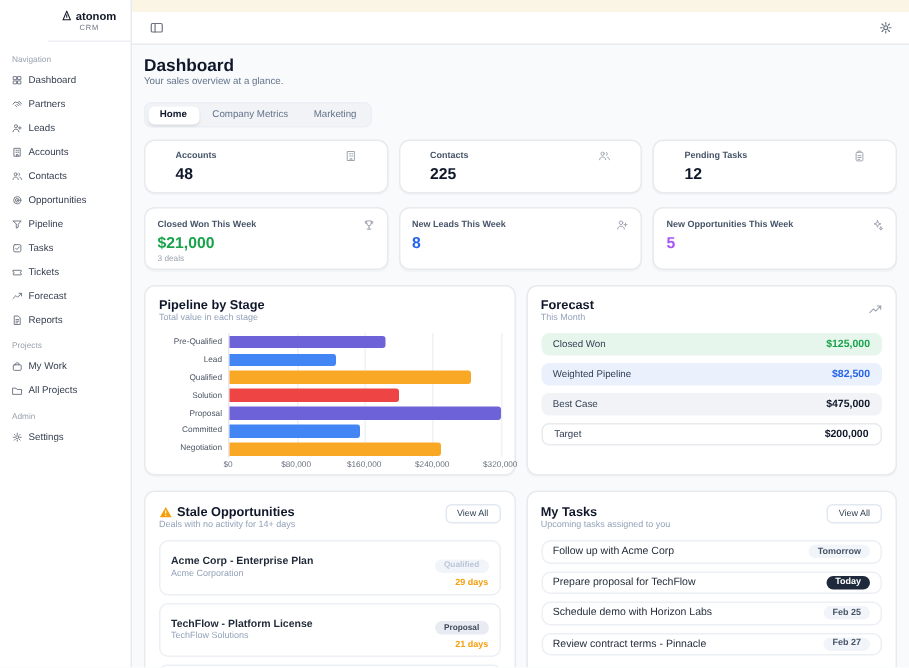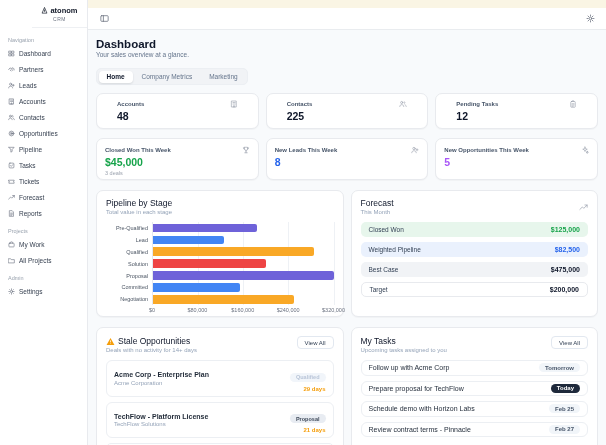--- a/index.html
+++ b/index.html
@@ -43,21 +43,21 @@
   .stat-value { font-size:10.5px; font-weight:bold; color:#0f172a; margin-top:2px; }
 
   .week-row { display:flex; gap:7px; margin-bottom:10px; }
   .week-card { flex:1; padding:7px 8px; height:42px; }
   .val-green { color:#16a34a; } .val-blue { color:#2563eb; } .val-purple { color:#a855f7; }
   .stat-sub { font-size:5.5px; color:#9ca3af; margin-top:2px; }
 
   .charts-row { display:flex; gap:7px; margin-bottom:10px; }
   .chart-card { flex:1; padding:7px 9px; height:127px; }
   .card-head { display:flex; justify-content:space-between; align-items:flex-start; }
-  .card-title { font-size:8.5px; font-weight:normal; color:#0f172a; }
+  .card-title { font-size:8.5px; font-weight:bold; color:#0f172a; }
   .card-sub { font-size:6px; color:#94a3b8; margin-top:1px; }
   .title-with-icon { display:flex; align-items:center; gap:3px; }
   .head-icon svg { width:9px; height:9px; display:block; }
   .trend-icon svg { width:9px; height:9px; stroke:#9ca3af; fill:none; stroke-width:1.3; stroke-linecap:round; stroke-linejoin:round; }
 
   
   .chart-wrap { display:flex; margin-top:7px; }
   .ylabels { width:46px; display:flex; flex-direction:column; }
   .ylabel { height:11.9px; display:flex; align-items:center; justify-content:flex-end; font-size:5.5px; color:#4b5563; padding-right:4px; }
   .plot { flex:1; position:relative; height:83.3px; border-left:1px solid #e5e8ee; }
@@ -286,21 +286,21 @@
       <div class="week-row">
         <div class="card week-card">
           <div class="stat-top">
             <span class="stat-label">Closed Won This Week</span>
             <span class="stat-icon">
                 <svg viewBox="0 0 16 16">
                   <path d="M5 2.5h6v3.5a3 3 0 01-6 0zM5 3.5H2.8a2.2 2.2 0 002.2 2.7M11 3.5h2.2A2.2 2.2 0 0111 6.2M8 9v2.5M5.5 13.5h5M8 11.5v2"></path>
                 </svg>
               </span>
           </div>
-          <div class="stat-value val-green">$45,000</div>
+          <div class="stat-value val-green">$21,000</div>
           <div class="stat-sub">3 deals</div>
         </div>
         <div class="card week-card">
           <div class="stat-top">
             <span class="stat-label">New Leads This Week</span>
             <span class="stat-icon">
                 <svg viewBox="0 0 16 16">
                   <circle cx="6" cy="5" r="2.4"></circle>
                   <path d="M1.5 13.5c0-2.5 2-4 4.5-4s4.5 1.5 4.5 4M12 5.5v4M10 7.5h4"></path>
                 </svg>

